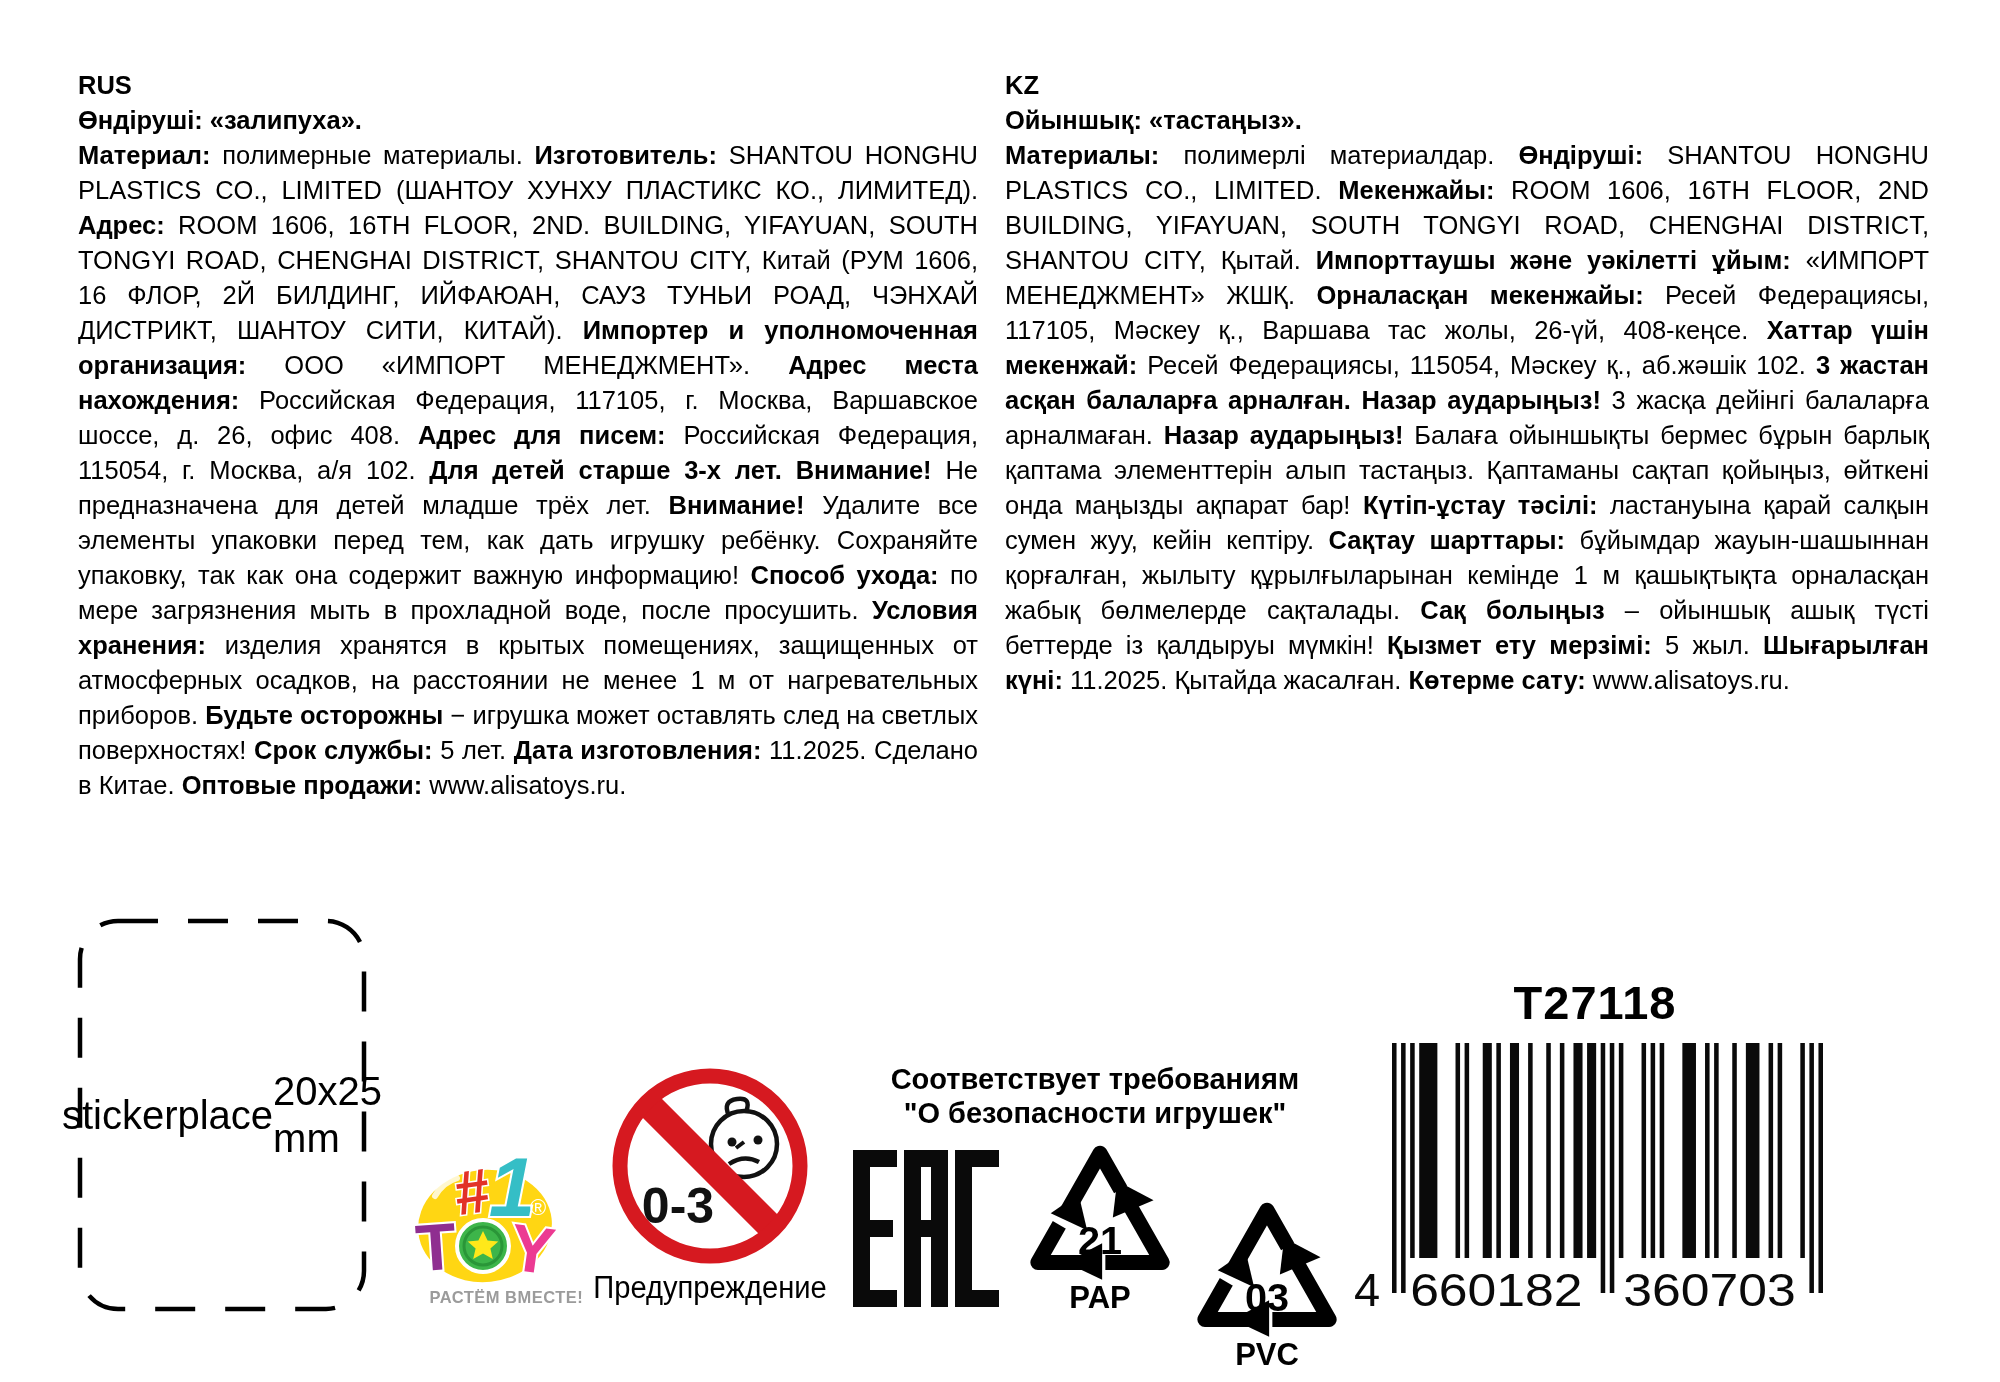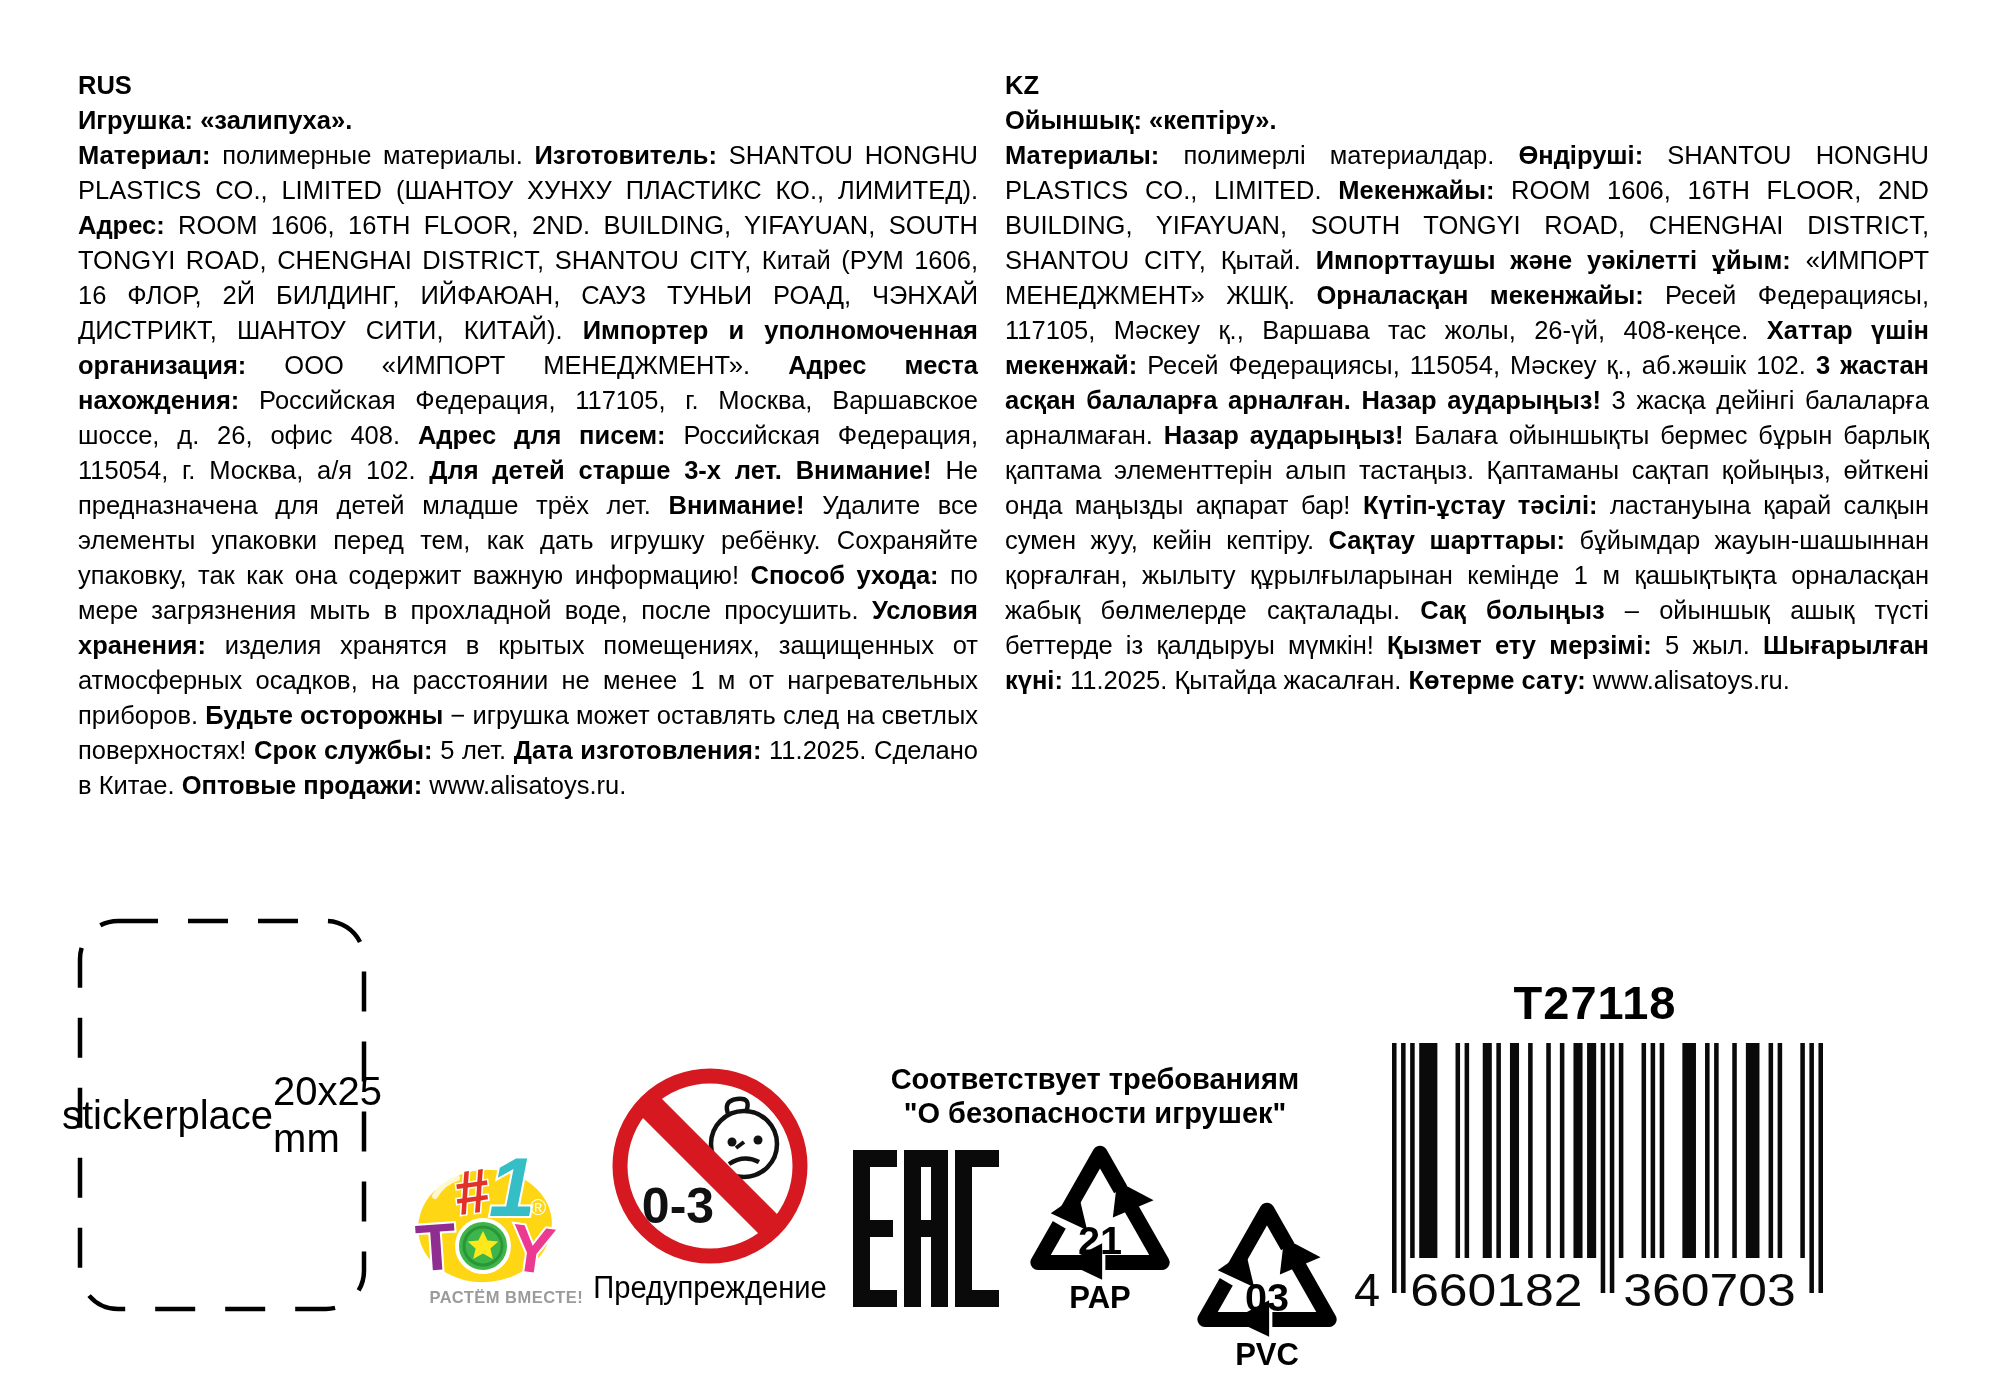--- a/index.html
+++ b/index.html
@@ -49,27 +49,27 @@
   .sku{position:absolute;left:1420px;top:975px;width:350px;text-align:center;
      font-weight:bold;font-size:47px;letter-spacing:1px;}
   .barcode-svg{position:absolute;left:1340px;top:1043px;}
   .bc-digits{font-family:"Liberation Sans",sans-serif;font-size:47px;font-weight:400;}
 </style>
 </head>
 <body>
 
 <div class="col col-left">
   <div class="lang">RUS</div>
-  <div class="prod">Игрушка: «залипуха».</div>
+  <div class="prod">Өндіруші: «залипуха».</div>
   <div class="body-par"><span class="b">Материал:</span><span> полимерные материалы. </span><span class="b">Изготовитель:</span><span> SHANTOU HONGHU PLASTICS CO., LIMITED (ШАНТОУ ХУНХУ ПЛАСТИКС КО., ЛИМИТЕД). </span><span class="b">Адрес:</span><span> ROOM 1606, 16TH FLOOR, 2ND. BUILDING, YIFAYUAN, SOUTH TONGYI ROAD, CHENGHAI DISTRICT, SHANTOU CITY, Китай (РУМ 1606, 16 ФЛОР, 2Й БИЛДИНГ, ИЙФАЮАН, САУЗ ТУНЬИ РОАД, ЧЭНХАЙ ДИСТРИКТ, ШАНТОУ СИТИ, КИТАЙ). </span><span class="b">Импортер и уполномоченная организация:</span><span> ООО «ИМПОРТ МЕНЕДЖМЕНТ». </span><span class="b">Адрес места нахождения:</span><span> Российская Федерация, 117105, г. Москва, Варшавское шоссе, д. 26, офис 408. </span><span class="b">Адрес для писем:</span><span> Российская Федерация, 115054, г. Москва, а/я 102. </span><span class="b">Для детей старше 3-х лет. Внимание!</span><span> Не предназначена для детей младше трёх лет. </span><span class="b">Внимание!</span><span> Удалите все элементы упаковки перед тем, как дать игрушку ребёнку. Сохраняйте упаковку, так как она содержит важную информацию! </span><span class="b">Способ ухода:</span><span> по мере загрязнения мыть в прохладной воде, после просушить. </span><span class="b">Условия хранения:</span><span> изделия хранятся в крытых помещениях, защищенных от атмосферных осадков, на расстоянии не менее 1 м от нагревательных приборов. </span><span class="b">Будьте осторожны</span><span> − игрушка может оставлять след на светлых поверхностях! </span><span class="b">Срок службы:</span><span> 5 лет. </span><span class="b">Дата изготовления:</span><span> 11.2025. Сделано в Китае. </span><span class="b">Оптовые продажи:</span><span> www.alisatoys.ru.</span></div>
 </div>
 
 <div class="col col-right">
   <div class="lang">KZ</div>
-  <div class="prod">Ойыншық: «кептіру».</div>
+  <div class="prod">Ойыншық: «тастаңыз».</div>
   <div class="body-par"><span class="b">Материалы:</span><span> полимерлі материалдар. </span><span class="b">Өндіруші:</span><span> SHANTOU HONGHU PLASTICS CO., LIMITED. </span><span class="b">Мекенжайы:</span><span> ROOM 1606, 16TH FLOOR, 2ND BUILDING, YIFAYUAN, SOUTH TONGYI ROAD, CHENGHAI DISTRICT, SHANTOU CITY, Қытай. </span><span class="b">Импорттаушы және уәкілетті ұйым:</span><span> «ИМПОРТ МЕНЕДЖМЕНТ» ЖШҚ. </span><span class="b">Орналасқан мекенжайы:</span><span> Ресей Федерациясы, 117105, Мәскеу қ., Варшава тас жолы, 26-үй, 408-кеңсе. </span><span class="b">Хаттар үшін мекенжай:</span><span> Ресей Федерациясы, 115054, Мәскеу қ., аб.жәшік 102. </span><span class="b">3 жастан асқан балаларға арналған. Назар аударыңыз!</span><span> 3 жасқа дейінгі балаларға арналмаған. </span><span class="b">Назар аударыңыз!</span><span> Балаға ойыншықты бермес бұрын барлық қаптама элементтерін алып тастаңыз. Қаптаманы сақтап қойыңыз, өйткені онда маңызды ақпарат бар! </span><span class="b">Күтіп-ұстау тәсілі:</span><span> ластануына қарай салқын сумен жуу, кейін кептіру. </span><span class="b">Сақтау шарттары:</span><span> бұйымдар жауын-шашыннан қорғалған, жылыту құрылғыларынан кемінде 1 м қашықтықта орналасқан жабық бөлмелерде сақталады. </span><span class="b">Сақ болыңыз</span><span> – ойыншық ашық түсті беттерде із қалдыруы мүмкін! </span><span class="b">Қызмет ету мерзімі:</span><span> 5 жыл. </span><span class="b">Шығарылған күні:</span><span> 11.2025. Қытайда жасалған. </span><span class="b">Көтерме сату:</span><span> www.alisatoys.ru.</span></div>
 </div>
 
 <div class="sticker-wrap">
   <svg width="290" height="394" viewBox="0 0 290 394">
     <rect x="3" y="3" width="284" height="388" rx="38" fill="none" stroke="#000" stroke-width="4.5" stroke-dasharray="40 30"></rect>
   </svg>
   <div class="sticker-text">
     <div>sticker</div>
     <div>place</div>

